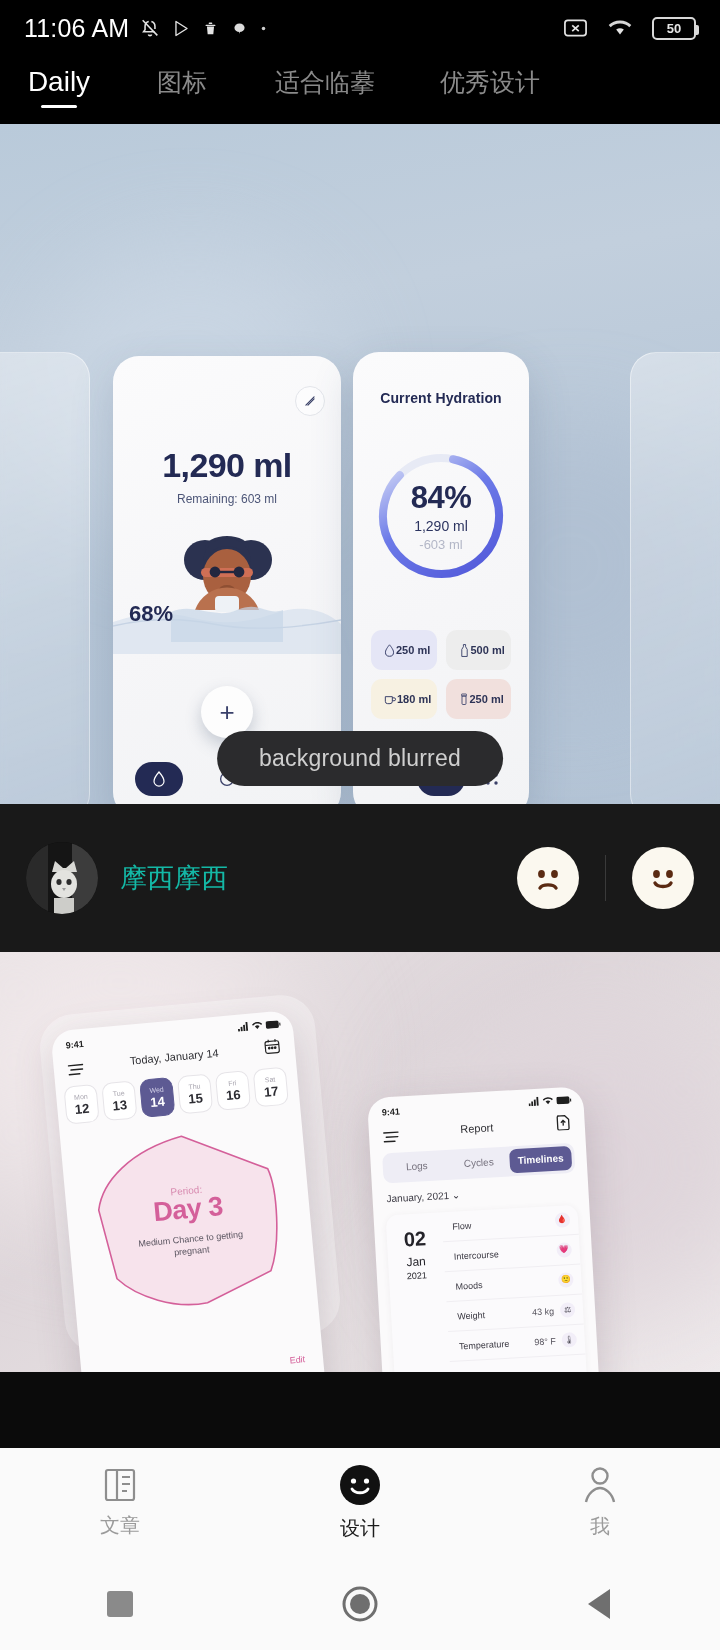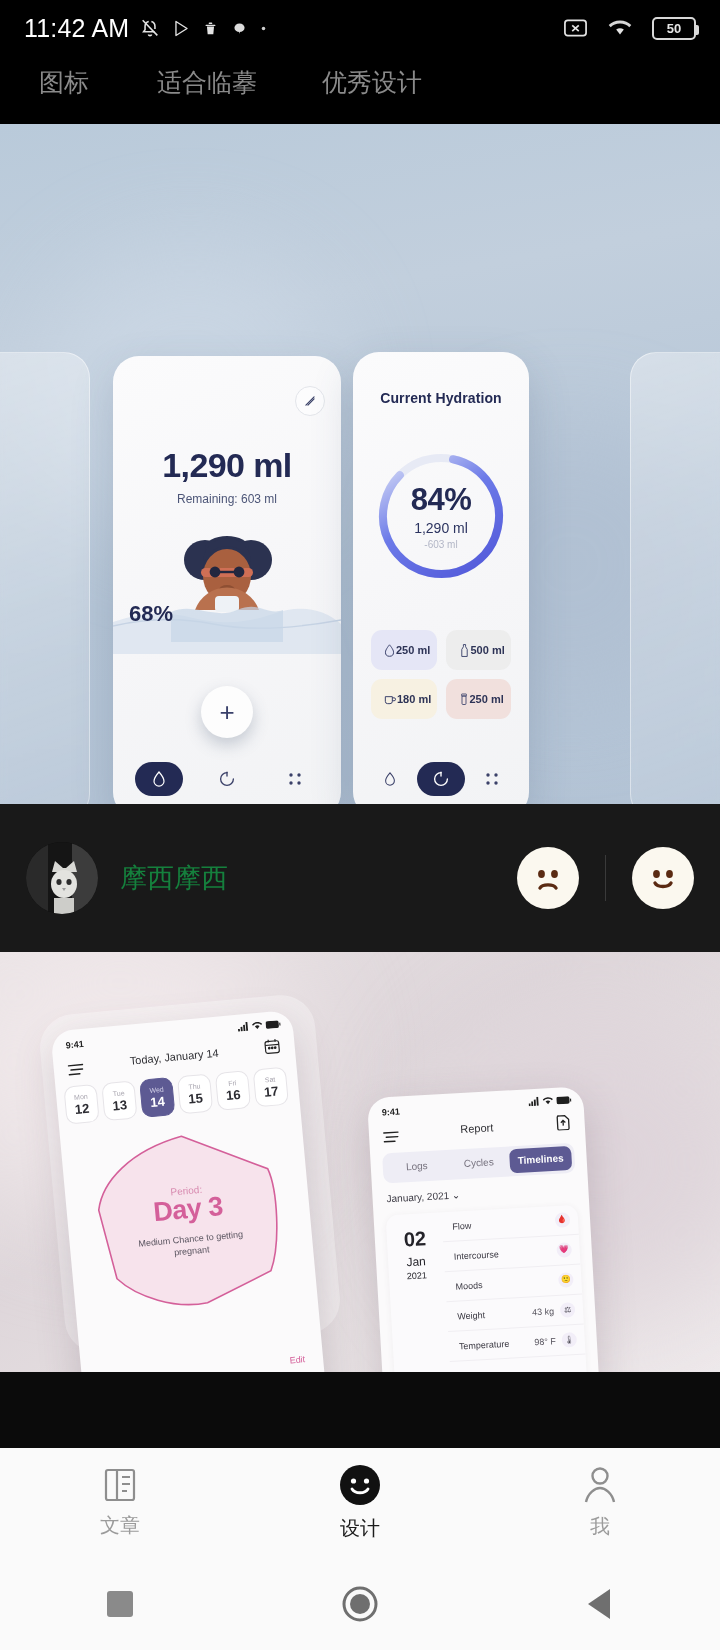--- a/index.html
+++ b/index.html
@@ -118,21 +118,21 @@
     position: absolute; top: 38px; left: 0; right: 0; text-align: center;
     font-size: 14px; font-weight: 700; color: #232a54; letter-spacing: .1px;
   }
   .ring-wrap { position: absolute; top: 94px; left: 50%; transform: translateX(-50%); width: 140px; height: 140px; }
   .ring-center {
     position: absolute; inset: 0; display: flex; flex-direction: column;
     align-items: center; justify-content: center;
   }
   .ring-pct { font-size: 31px; font-weight: 700; color: #232a54; letter-spacing: -.5px; }
   .ring-ml { font-size: 14px; color: #2c3460; margin-top: 2px; }
-  .ring-sub { font-size: 10px; color: #b3b7c7; margin-top: 3px; }
+  .ring-sub { font-size: 13px; color: #b3b7c7; margin-top: 3px; }
 
   .qgrid {
     position: absolute; left: 18px; right: 18px; top: 278px;
     display: grid; grid-template-columns: 1fr 1fr; gap: 9px;
   }
   .qcell {
     height: 40px; border-radius: 11px; display: flex; align-items: center;
     gap: 0; padding-left: 12px;
   }
   .qcell span { font-size: 11px; font-weight: 600; color: #2d3356; }
@@ -145,21 +145,21 @@
 
   
   .author {
     height: 148px; background: #191919; display: flex; align-items: center;
     padding: 0 26px;
   }
   .avatar-img {
     width: 72px; height: 72px; border-radius: 50%; overflow: hidden;
     background: #0d0d0d; position: relative; flex: none;
   }
-  .author-name { color: #15803d; font-size: 27px; margin-left: 22px; }
+  .author-name { color: #14b8a6; font-size: 27px; margin-left: 22px; }
   .reactions { margin-left: auto; display: flex; align-items: center; gap: 0; }
   .emoji {
     width: 62px; height: 62px; border-radius: 50%; background: #fbf8ef;
     display: flex; align-items: center; justify-content: center; position: relative;
   }
   .divider-v { width: 1px; height: 46px; background: #3a3a3a; margin: 0 26px; }
 
   
   .post2 {
     position: relative; height: 420px; width: 720px; overflow: hidden;
@@ -250,21 +250,21 @@
     background: #fafafa; display: flex; align-items: center;
   }
   .sys-item { flex: 1; display: flex; align-items: center; justify-content: center; }
 </style>
 </head>
 <body>
 
 <div class="screen">
 
   <div class="statusbar">
-    <div class="sb-time">11:42 AM</div>
+    <div class="sb-time">11:06 AM</div>
     <div class="sb-icons-left">
       <span class="sb-ico">
         <svg width="22" height="22" viewBox="0 0 24 24" fill="none" stroke="#e3e3e3" stroke-width="1.7">
           <path d="M17 16H5l1.6-2.2V10a5.4 5.4 0 0 1 4-5.2"></path>
             <path d="M10.2 19a1.9 1.9 0 0 0 3.6 0"></path>
           <path d="M4 3.5 20 20"></path>
             <path d="M13.5 4.8A5.4 5.4 0 0 1 17.4 10v3"></path>
         </svg>
       </span>
       <span class="sb-ico">
@@ -304,20 +304,21 @@
           <path d="M13 3.4c4.6 0 8.6 1.8 11.3 4.6l-2 2.2A13 13 0 0 0 13 6.6 13 13 0 0 0 3.7 10.2l-2-2.2C4.4 5.2 8.4 3.4 13 3.4z" opacity=".95"></path>
         </svg>
       </span>
       <span class="batt">
         <span>50</span>
       </span>
     </div>
   </div>
 
   <div class="tabs">
+    <div class="tab active" id="tab0">Daily</div>
     <div class="tab" id="tab2">图标</div>
     <div class="tab" id="tab1">适合临摹</div>
     <div class="tab" id="tab3">优秀设计</div>
   </div>
 
   <div class="post1">
     <div class="glow" style="left:40px;top:120px;width:300px;height:300px;background:#cfdbe8;"></div>
     <div class="glow" style="right:10px;top:300px;width:280px;height:280px;background:#aebdd0;"></div>
 
     <div class="side-card" style="left:-28px;"></div>
@@ -451,20 +452,21 @@
           <svg width="16" height="16" viewBox="0 0 16 16" fill="#3b4169">
               <circle cx="4" cy="4" r="1.7"></circle>
               <circle cx="12" cy="4" r="1.7"></circle>
               <circle cx="4" cy="12" r="1.7"></circle>
               <circle cx="12" cy="12" r="1.7"></circle>
             </svg>
         </div>
       </div>
     </div>
 
+    <div class="blur-chip">background blurred</div>
   </div>
 
   <div class="author">
     <div class="avatar-img">
       <svg width="72" height="72" viewBox="0 0 72 72">
         <rect width="72" height="72" fill="#151515"></rect>
         <rect x="0" y="0" width="22" height="72" fill="#2a2a2a"></rect>
         <rect x="46" y="0" width="26" height="72" fill="#3c3c3c"></rect>
         <path d="M26 30l3-11 8 7h3l8-7 3 11z" fill="#d8d8d4"></path>
         <ellipse cx="38" cy="42" rx="13" ry="14" fill="#e3e3df"></ellipse>

